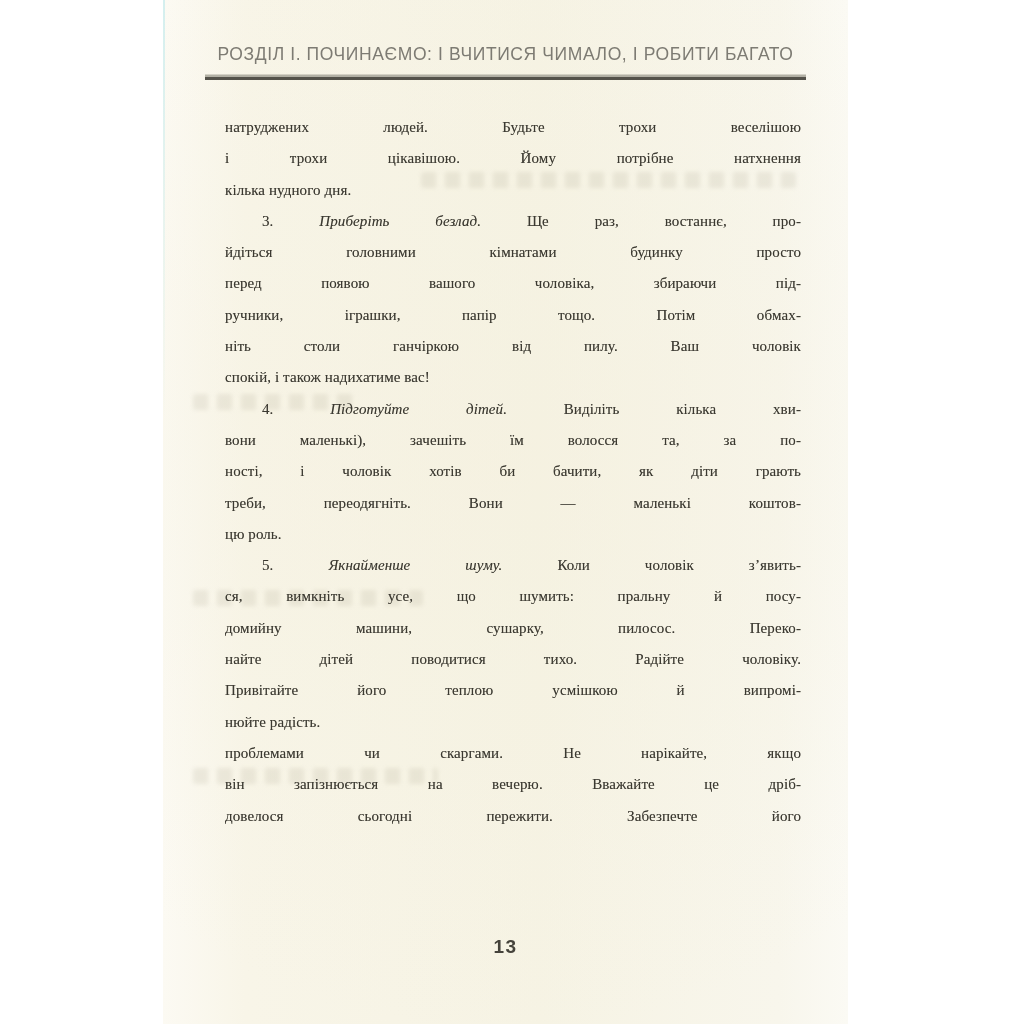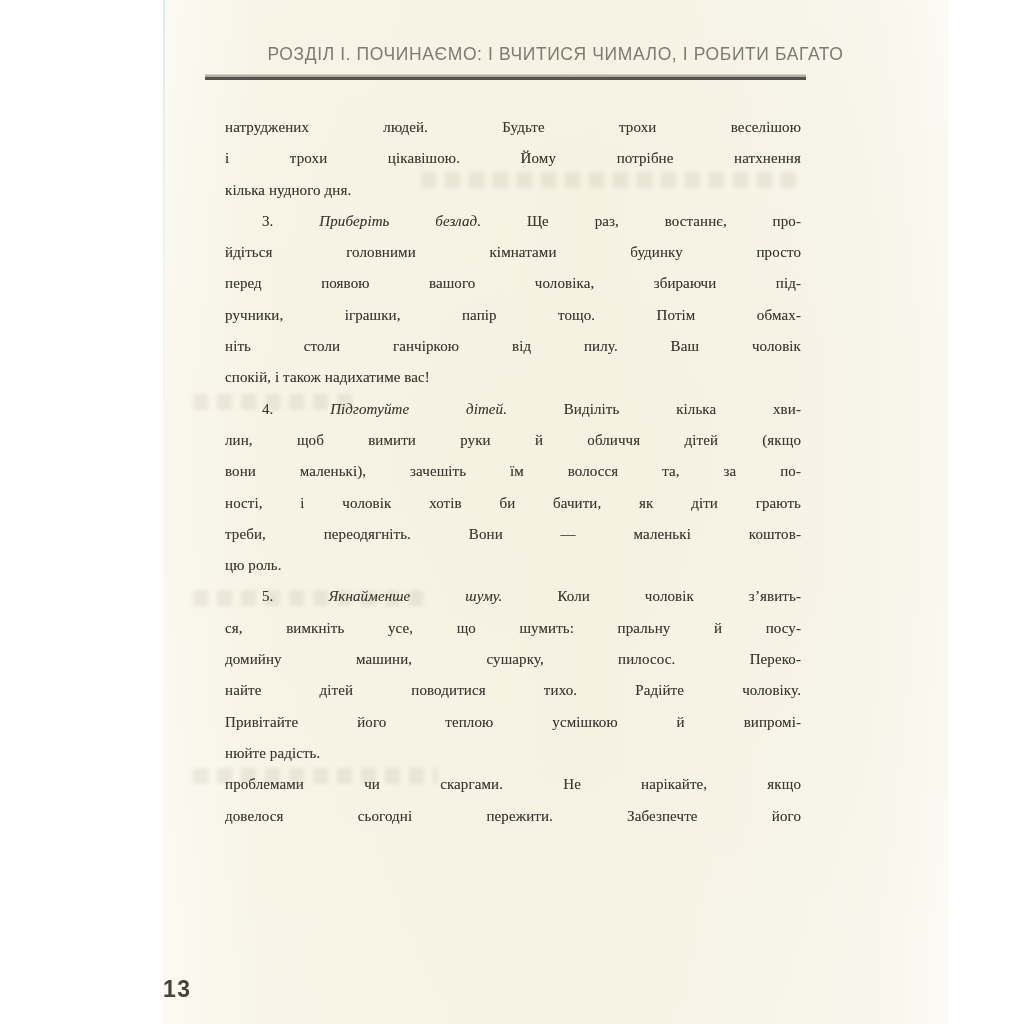--- a/index.html
+++ b/index.html
@@ -14,21 +14,21 @@
   .canvas {
     position: relative;
     width: 1024px;
     height: 1024px;
     background: #ffffff;
   }
   .page {
     position: absolute;
     left: 163px;
     top: 0;
-    width: 785px;
+    width: 685px;
     height: 1024px;
     background:
       radial-gradient(ellipse 120% 80% at 50% 45%, rgba(244,240,222,.55) 0%, rgba(244,240,222,0) 70%),
       linear-gradient(90deg, #fcfaf3 0%, #f8f5e8 12%, var(--paper, #f6f3e4) 55%, #f8f6ec 90%, #fbfaf4 100%);
   }
   .page-edge-line {
     position: absolute;
     left: 0;
     top: 0;
     width: 2px;
@@ -77,26 +77,26 @@
   }
   .line.last {
     text-align-last: left;
   }
   .line.indent {
     text-indent: 37px;
   }
   .it { font-style: italic; }
   .page-number {
     position: absolute;
-    top: 976px;
+    top: 936px;
     left: 0;
     right: 0;
-    text-align: left;
+    text-align: center;
     font-family: "Liberation Sans", "DejaVu Sans", sans-serif;
-    font-size: 23px;
+    font-size: 19px;
     font-weight: 700;
     letter-spacing: 1.5px;
     color: #45433b;
   }
   .ghost {
     position: absolute;
     height: 16px;
     filter: blur(2px);
     opacity: 0.28;
     background: repeating-linear-gradient(90deg,
@@ -131,35 +131,35 @@
         <div class="para">
           <div class="line indent"><span>3. </span><span class="it">Приберіть безлад.</span><span> Ще раз, востаннє, про-</span></div>
           <div class="line"><span>йдіться головними кімнатами будинку просто</span></div>
           <div class="line"><span>перед появою вашого чоловіка, збираючи під-</span></div>
           <div class="line"><span>ручники, іграшки, папір тощо. Потім обмах-</span></div>
           <div class="line"><span>ніть столи ганчіркою від пилу. Ваш чоловік</span></div>
           <div class="line last"><span>спокій, і також надихатиме вас!</span></div>
         </div>
         <div class="para">
           <div class="line indent"><span>4. </span><span class="it">Підготуйте дітей.</span><span> Виділіть кілька хви-</span></div>
-          <div class="line"><span>лин, щоб вимити руки й обличчя дітей (якщо</span></div>
           <div class="line"><span>вони маленькі), зачешіть їм волосся та, за по-</span></div>
           <div class="line"><span>ності, і чоловік хотів би бачити, як діти грають</span></div>
           <div class="line"><span>треби, переодягніть. Вони — маленькі коштов-</span></div>
           <div class="line last"><span>цю роль.</span></div>
         </div>
         <div class="para">
           <div class="line indent"><span>5. </span><span class="it">Якнайменше шуму.</span><span> Коли чоловік з’явить-</span></div>
           <div class="line"><span>ся, вимкніть усе, що шумить: пральну й посу-</span></div>
           <div class="line"><span>домийну машини, сушарку, пилосос. Переко-</span></div>
           <div class="line"><span>найте дітей поводитися тихо. Радійте чоловіку.</span></div>
           <div class="line"><span>Привітайте його теплою усмішкою й випромі-</span></div>
           <div class="line last"><span>нюйте радість.</span></div>
         </div>
         <div class="para">
           <div class="line"><span>проблемами чи скаргами. Не нарікайте, якщо</span></div>
+          <div class="line"><span>він запізнюється на вечерю. Вважайте це дріб-</span></div>
           <div class="line"><span>довелося сьогодні пережити. Забезпечте його</span></div>
         </div>
       </div>
 
     <div class="page-number">13</div>
   </div>
 </div>
 
 </body></html>

